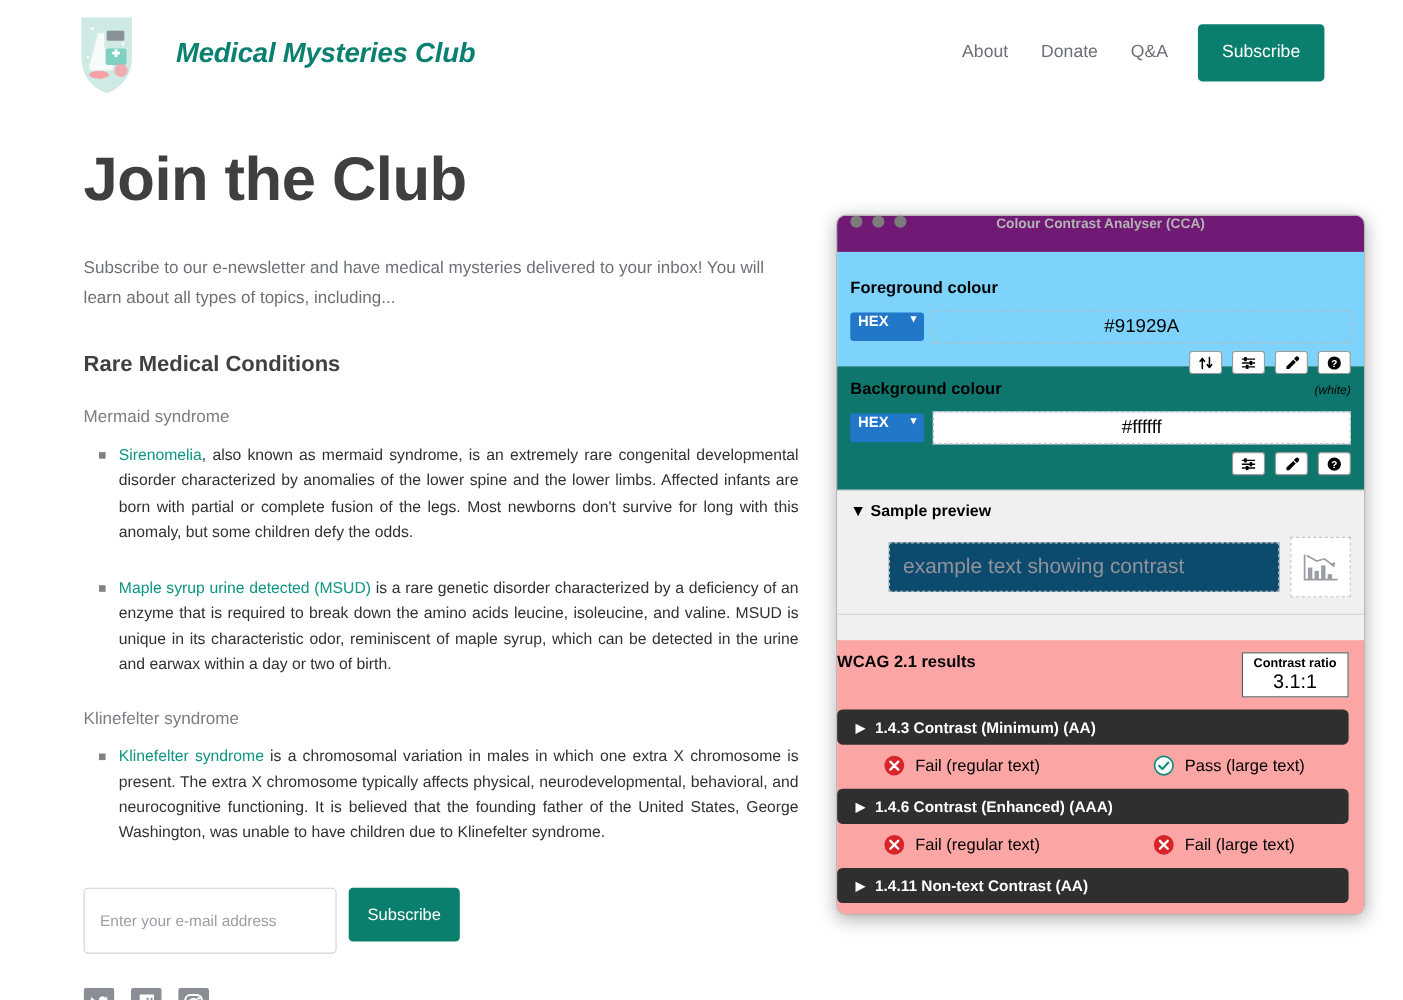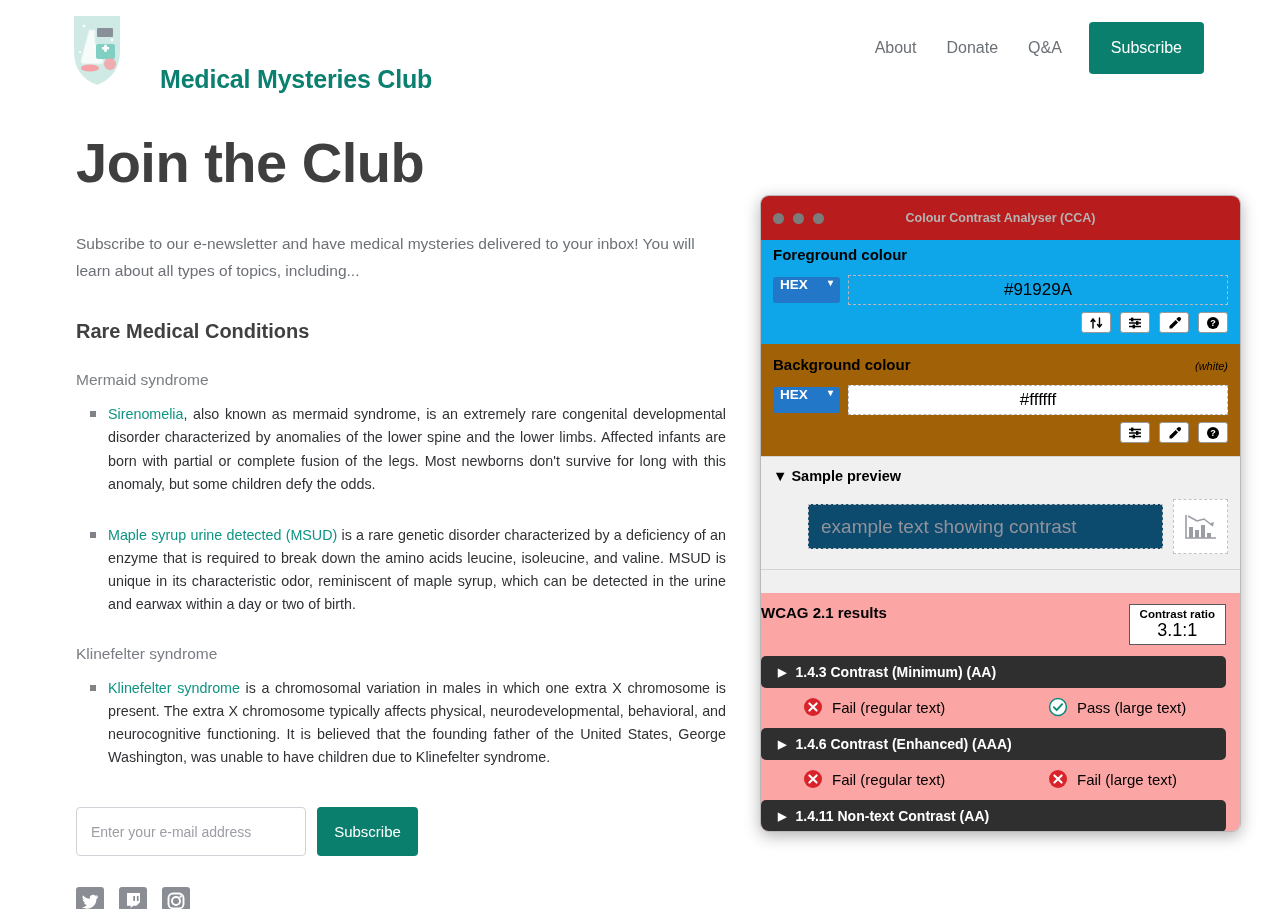--- a/index.html
+++ b/index.html
@@ -10,21 +10,21 @@
     font-family: "Liberation Sans", sans-serif;
     overflow: hidden;
   }
 
   
   .site-header {
     position: absolute; top: 0; left: 0;
     width: 1275px; height: 97px;
     display: flex; align-items: center;
   }
-  .brand { display: flex; align-items: flex-end; margin-left: 62px; }
+  .brand { display: flex; align-items: center; margin-left: 62px; font-style: italic; }
   .logo-shield { width: 70px; height: 90px; position: relative; }
   .brand-title {
     margin-left: 28px;
     font-size: 25px; font-weight: bold;
     color: #0a8070; letter-spacing: -0.2px;
   }
   .nav {
     position: absolute; right: 71px; top: 22px;
     display: flex; align-items: center; gap: 0px;
   }
@@ -66,21 +66,21 @@
   }
   .cond-list li::before {
     content: ""; position: absolute; left: 0; top: 8px;
     width: 6px; height: 6px; background: #7f8287;
   }
   .cond-list a { color: #0e9483; text-decoration: none; }
 
   
   .subscribe-row { display: flex; align-items: stretch; margin-top: 38px; }
   .email-input {
-    width: 230px; height: 49px;
+    width: 230px; height: 60px;
     border: 1px solid #cfd2d6; border-radius: 4px;
     padding: 0 14px; font-size: 14px; color: #3f3f3f;
     font-family: "Liberation Sans", sans-serif; background: #fff;
   }
   .email-input::placeholder { color: #9b9ea4; }
   .subscribe-btn {
     margin-left: 11px; width: 101px; height: 49px;
     background: #0a7f6e; color: #fff; border: none; border-radius: 4px;
     font-size: 15px; font-family: "Liberation Sans", sans-serif;
     cursor: pointer;
@@ -92,36 +92,36 @@
   .cca {
     position: absolute; left: 760px; top: 195px;
     width: 481px; height: 637px;
     border-radius: 9px;
     background: #f0f0f0;
     box-shadow: 0 4px 16px rgba(0,0,0,0.30);
     overflow: hidden;
     border: 1px solid #b9b9b9;
   }
   .cca-titlebar {
-    height: 44px; background: #b91c1c;
-    display: flex; align-items: center; position: relative;
+    height: 33px; background: #701a75;
+    display: flex; align-items: flex-start; position: relative;
   }
   .cca-dots { display: flex; gap: 9px; margin-left: 12px; }
   .cca-dot { width: 11px; height: 11px; border-radius: 50%; background: #7c7c7c; }
   .cca-title {
     position: absolute; left: 0; right: 0; text-align: center;
     font-size: 12.5px; color: #b4b4b4; font-weight: bold;
     font-family: "Liberation Sans", sans-serif;
   }
 
   .fg-panel {
-    background: #0ea5e9; padding: 6px 12px 8px 12px; height: 104px;
+    background: #7dd3fc; padding: 24px 12px 8px 12px; height: 104px;
   }
   .bg-panel {
-    background: #a16207; padding: 12px 12px 8px 12px; height: 113px;
+    background: #0f766e; padding: 12px 12px 8px 12px; height: 113px;
     border-bottom: 1px solid #d4d4d4;
   }
   .panel-head {
     display: flex; justify-content: space-between; align-items: baseline;
   }
   .panel-label { font-size: 15px; font-weight: bold; color: #000; }
   .panel-note { font-size: 11px; font-style: italic; color: #000; }
   .colour-row { display: flex; align-items: center; margin-top: 12px; }
   .hex-select {
     width: 67px; height: 26px; background: #2277c8; color: #fff;

